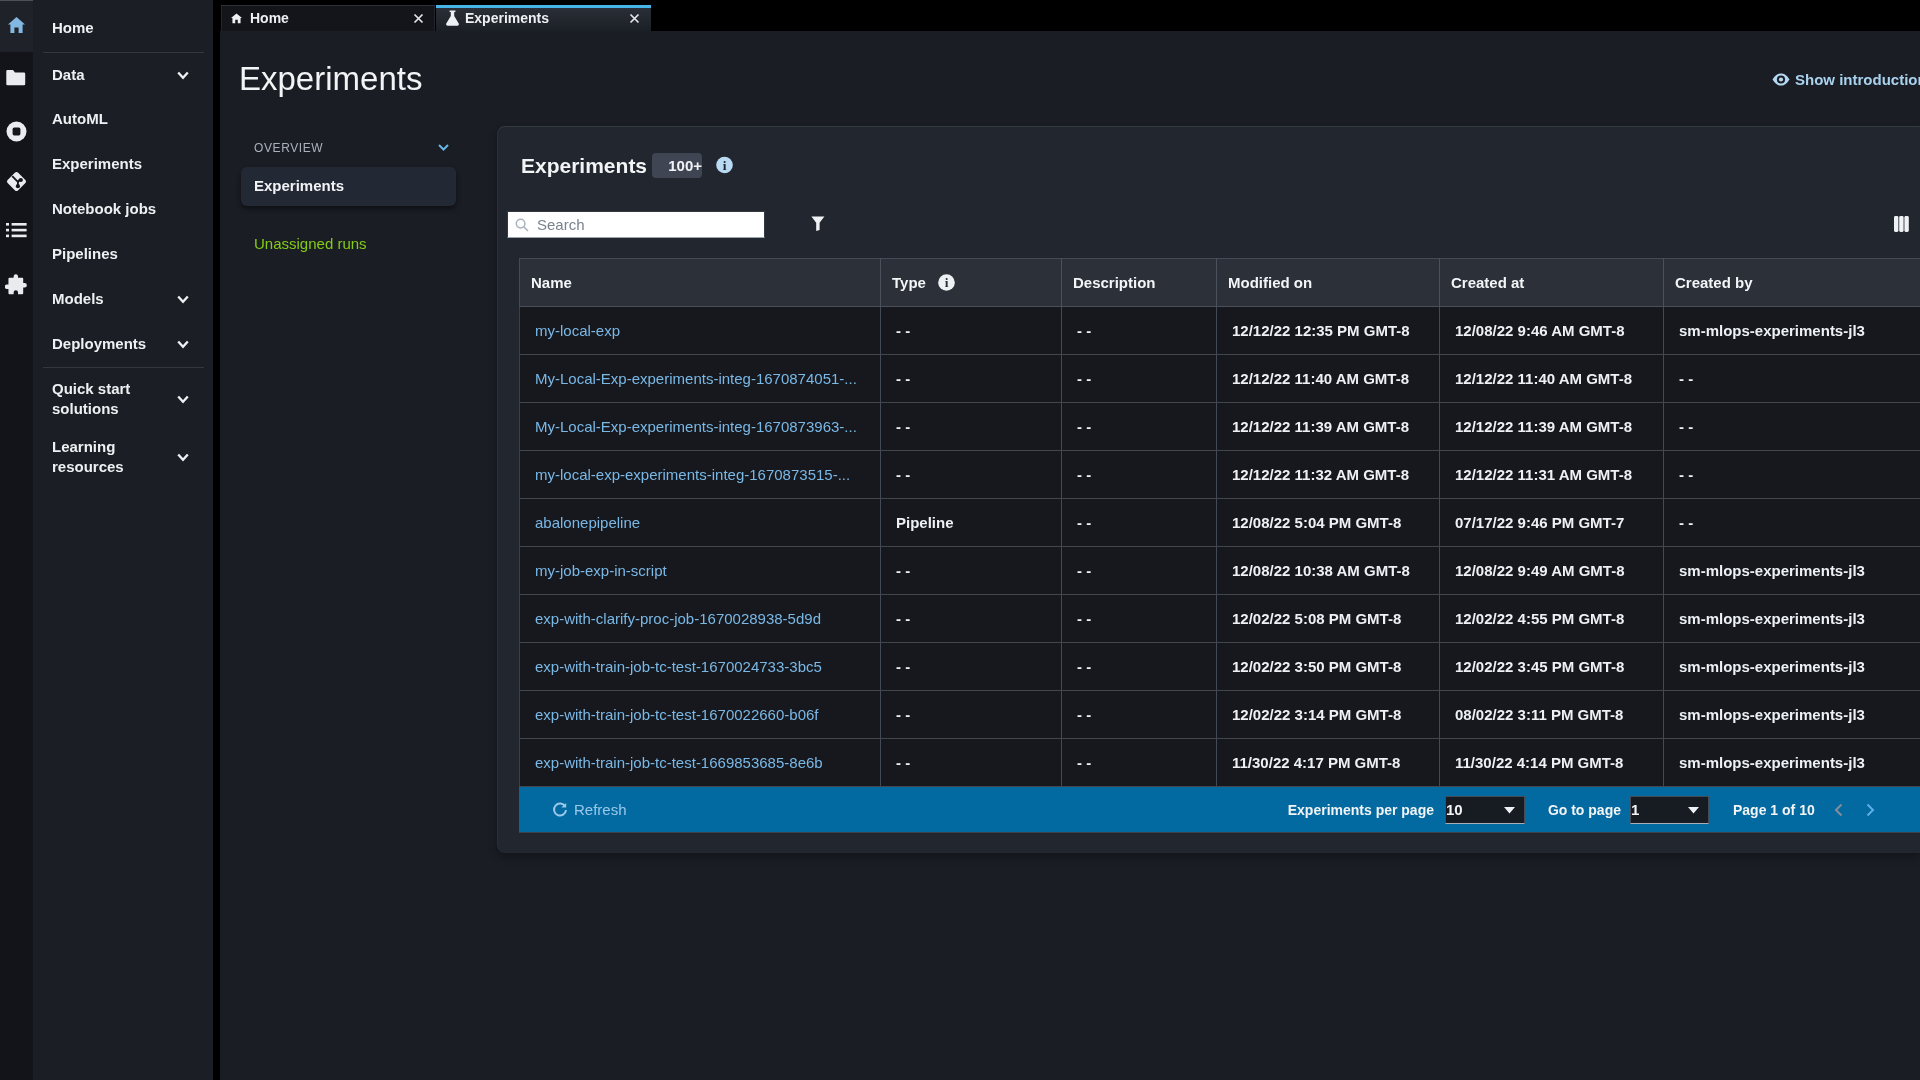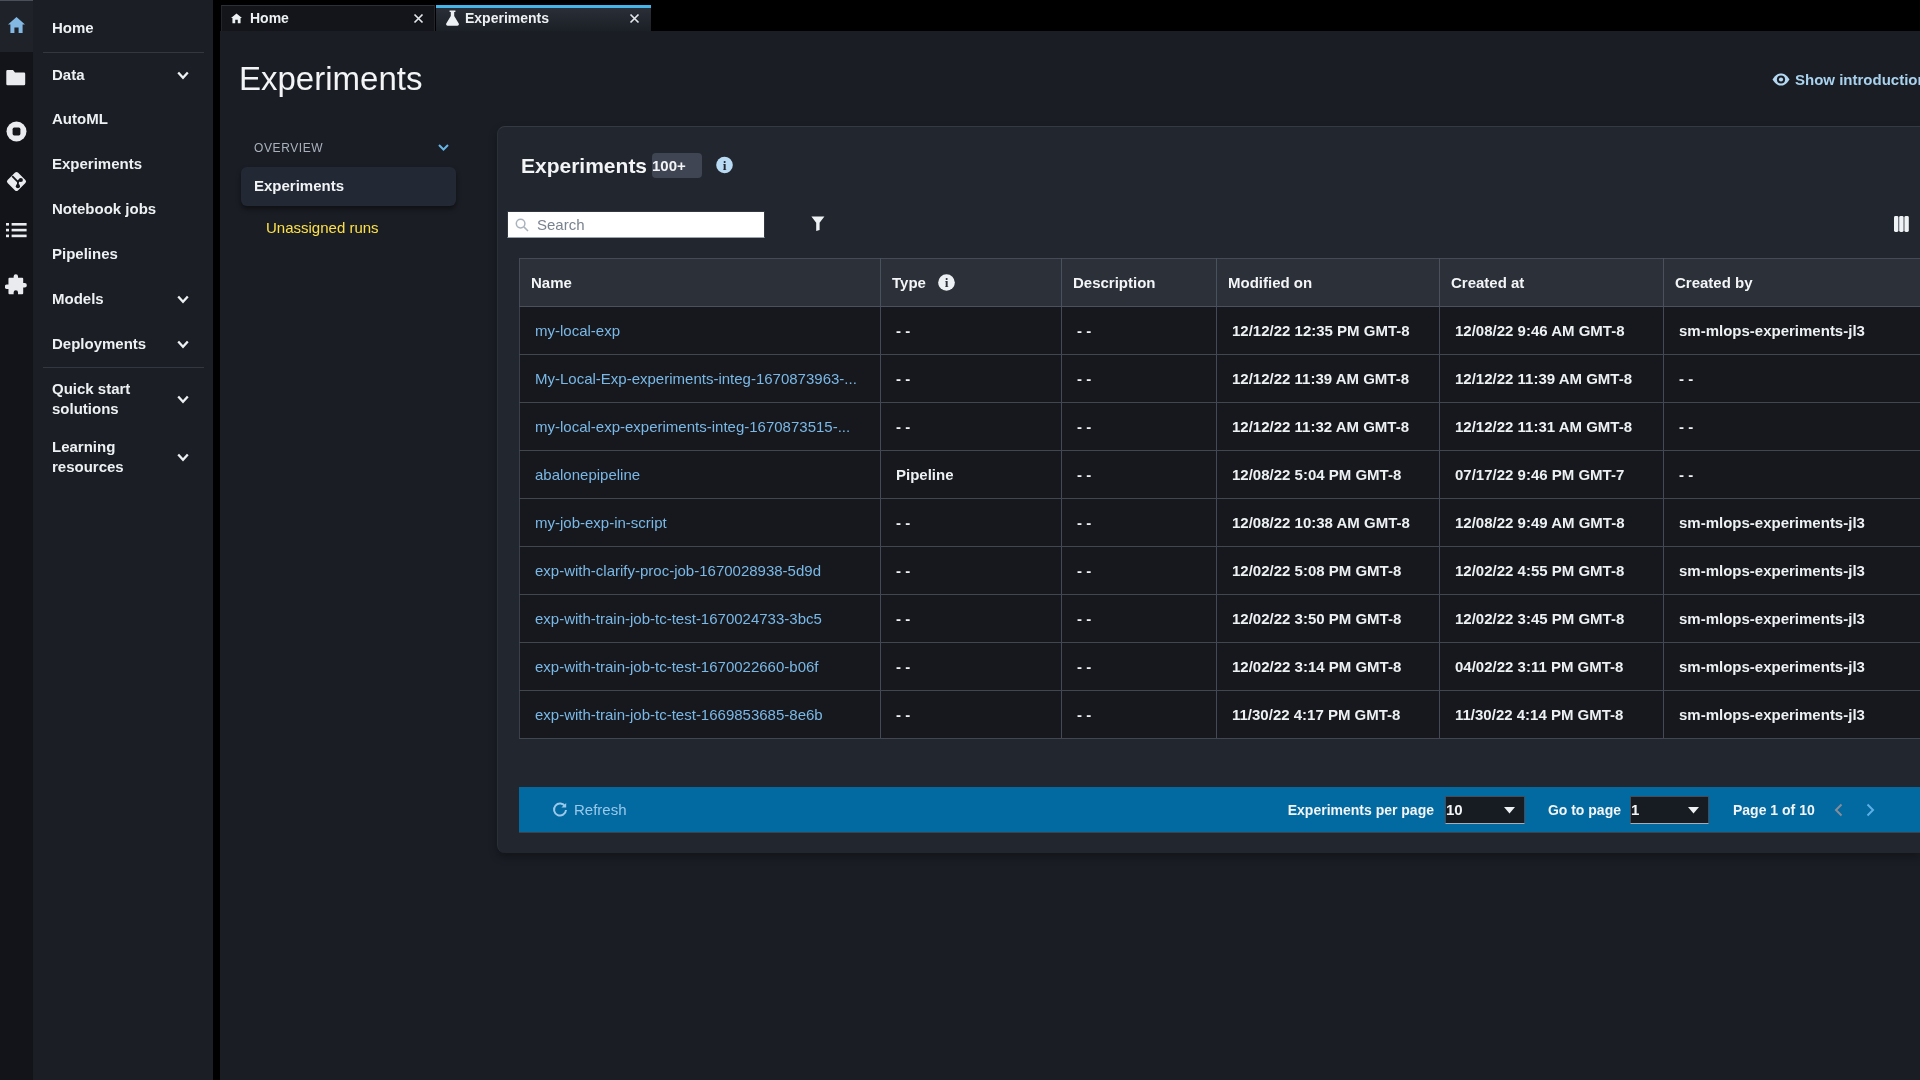--- a/index.html
+++ b/index.html
@@ -25,26 +25,26 @@
 .tabtxt { position:absolute; font-size:14px; font-weight:bold; color:#eef1f3; }
 
 
 #content { left:220px; top:31px; width:1700px; height:1049px; background:#1a1d24; }
 #h1 { left:19px; top:28px; font-size:33px; font-weight:normal; color:#f2f4f5; line-height:40px; }
 #showintro { left:1575px; top:39px; font-size:15px; font-weight:bold; color:#a9d2ee; line-height:20px; white-space:nowrap; }
 
 #ovlabel { left:34px; top:109px; font-size:12px; color:#a9b2bc; letter-spacing:0.6px; line-height:16px; }
 #selbox { left:21px; top:136px; width:215px; height:39px; background:#232934; border-radius:6px; box-shadow:0 3px 5px rgba(0,0,0,0.45); }
 #selbox span { position:absolute; left:13px; top:10px; font-size:15px; font-weight:bold; color:#f1f3f5; }
-#unassigned { left:34px; top:188px; font-size:15px; color:#fde047; line-height:17px;margin-left:12px; }
+#unassigned { left:34px; top:204px; font-size:15px; color:#84cc16; line-height:17px; }
 
 
 #card { left:277px; top:95px; width:1423px; height:727px; background:#22262e; border-radius:8px 0 0 8px; border-top:1px solid #343a42; border-left:1px solid #2b3038; box-shadow:0 4px 8px rgba(0,0,0,0.3); }
 #cardtitle { left:23px; top:25px; font-size:21px; font-weight:bold; color:#f2f4f5; line-height:28px; }
-#badge { left:154px; top:26px; width:50px; height:25px; background:#3f4552; border-radius:4px; text-align:left; font-size:15px; font-weight:bold; color:#f2f4f5; line-height:25px; }
+#badge { left:154px; top:26px; width:50px; height:25px; background:#3f4552; border-radius:4px; text-align:right; font-size:15px; font-weight:bold; color:#f2f4f5; line-height:25px; }
 
 #search { left:9px; top:84px; width:258px; height:27px; background:#ffffff; border:1px solid #343941; border-bottom:1px solid #99a4ae; }
 #search span { position:absolute; left:29px; top:4px; font-size:15px; color:#79838e; }
 
 
 #tbl { left:21px; top:131px; width:1402px; border-collapse:collapse; table-layout:fixed; font-size:15px; }
 #tbl th { background:#2b3039; height:48px; text-align:left; font-weight:bold; color:#f3f5f7; padding:0 0 0 11px; border-right:1px solid #4b515c; border-bottom:1px solid #4b515c; border-top:1px solid #454b56; }
 #tbl th:first-child { border-left:1px solid #454b56; }
 #tbl td { background:#16181e; height:48px; color:#eef1f3; font-weight:bold; padding:0 0 0 15px; border-right:1px solid #434a55; border-bottom:1px solid #40474f; }
 #tbl td:first-child { border-left:1px solid #39404a; }
@@ -209,20 +209,28 @@
         </tr>
         <tr>
               <td class="lnk">my-local-exp</td>
               <td>- -</td>
               <td>- -</td>
               <td>12/12/22 12:35 PM GMT-8</td>
               <td>12/08/22 9:46 AM GMT-8</td>
               <td>sm-mlops-experiments-jl3</td>
             </tr>
         <tr>
+              <td class="lnk">My-Local-Exp-experiments-integ-1670874051-...</td>
+              <td>- -</td>
+              <td>- -</td>
+              <td>12/12/22 11:40 AM GMT-8</td>
+              <td>12/12/22 11:40 AM GMT-8</td>
+              <td>- -</td>
+            </tr>
+        <tr>
               <td class="lnk">My-Local-Exp-experiments-integ-1670873963-...</td>
               <td>- -</td>
               <td>- -</td>
               <td>12/12/22 11:39 AM GMT-8</td>
               <td>12/12/22 11:39 AM GMT-8</td>
               <td>- -</td>
             </tr>
         <tr>
               <td class="lnk">my-local-exp-experiments-integ-1670873515-...</td>
               <td>- -</td>
@@ -261,21 +269,21 @@
               <td>- -</td>
               <td>12/02/22 3:50 PM GMT-8</td>
               <td>12/02/22 3:45 PM GMT-8</td>
               <td>sm-mlops-experiments-jl3</td>
             </tr>
         <tr>
               <td class="lnk">exp-with-train-job-tc-test-1670022660-b06f</td>
               <td>- -</td>
               <td>- -</td>
               <td>12/02/22 3:14 PM GMT-8</td>
-              <td>04/02/22 3:11 PM GMT-8</td>
+              <td>08/02/22 3:11 PM GMT-8</td>
               <td>sm-mlops-experiments-jl3</td>
             </tr>
         <tr>
               <td class="lnk">exp-with-train-job-tc-test-1669853685-8e6b</td>
               <td>- -</td>
               <td>- -</td>
               <td>11/30/22 4:17 PM GMT-8</td>
               <td>11/30/22 4:14 PM GMT-8</td>
               <td>sm-mlops-experiments-jl3</td>
             </tr>

